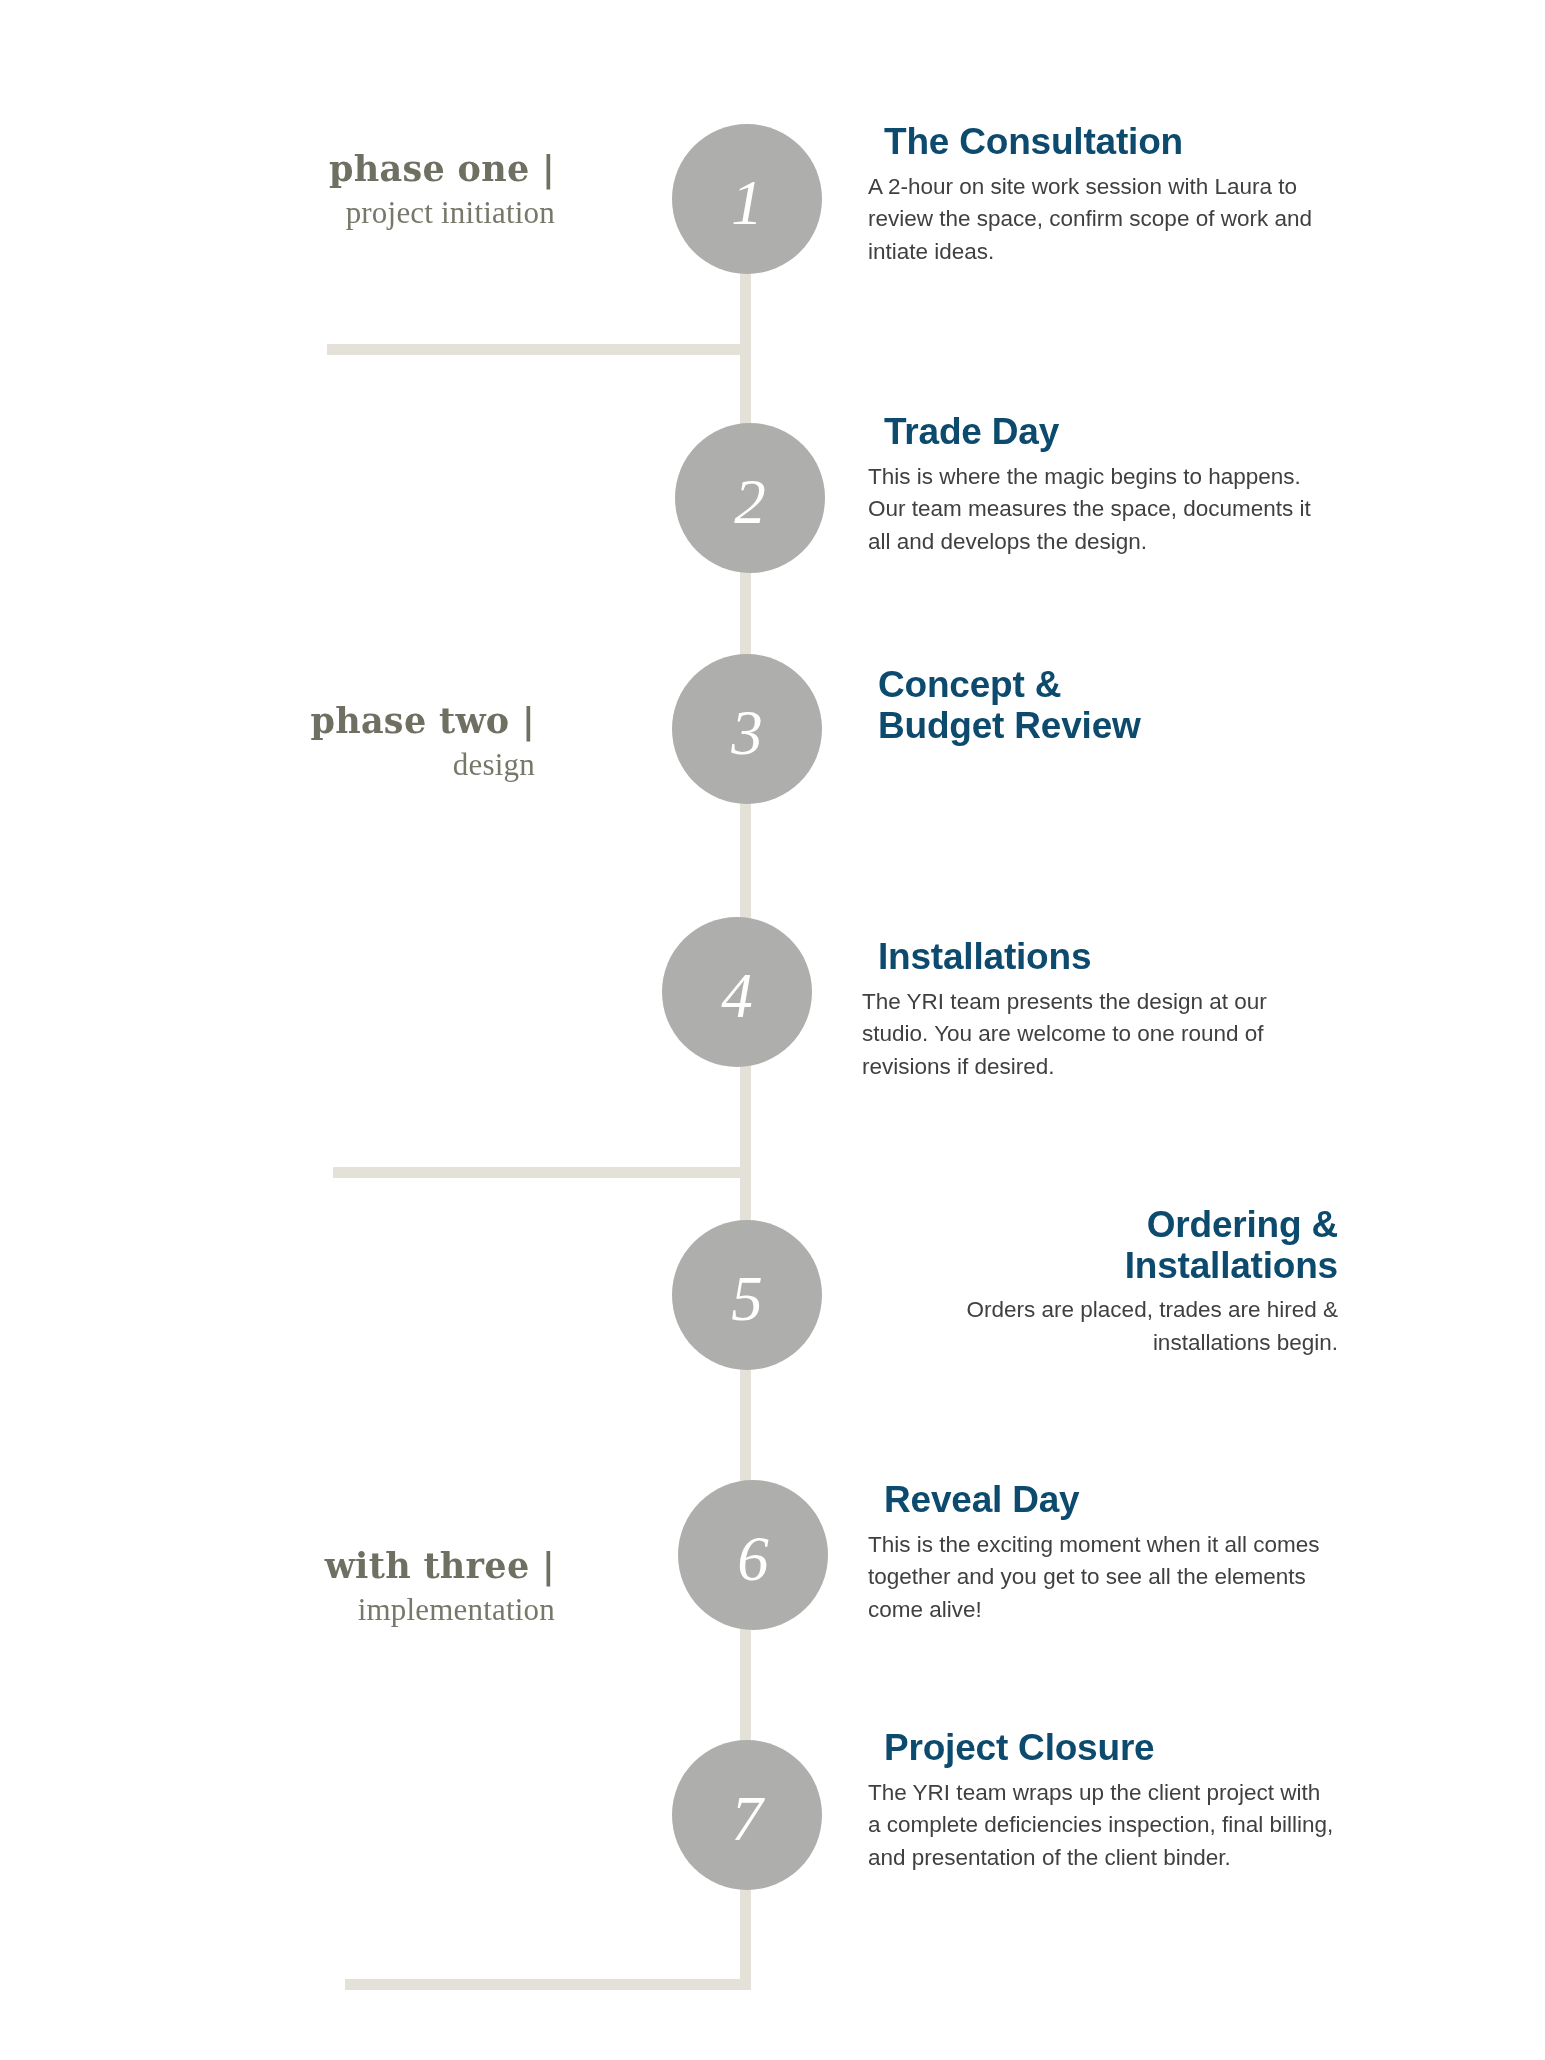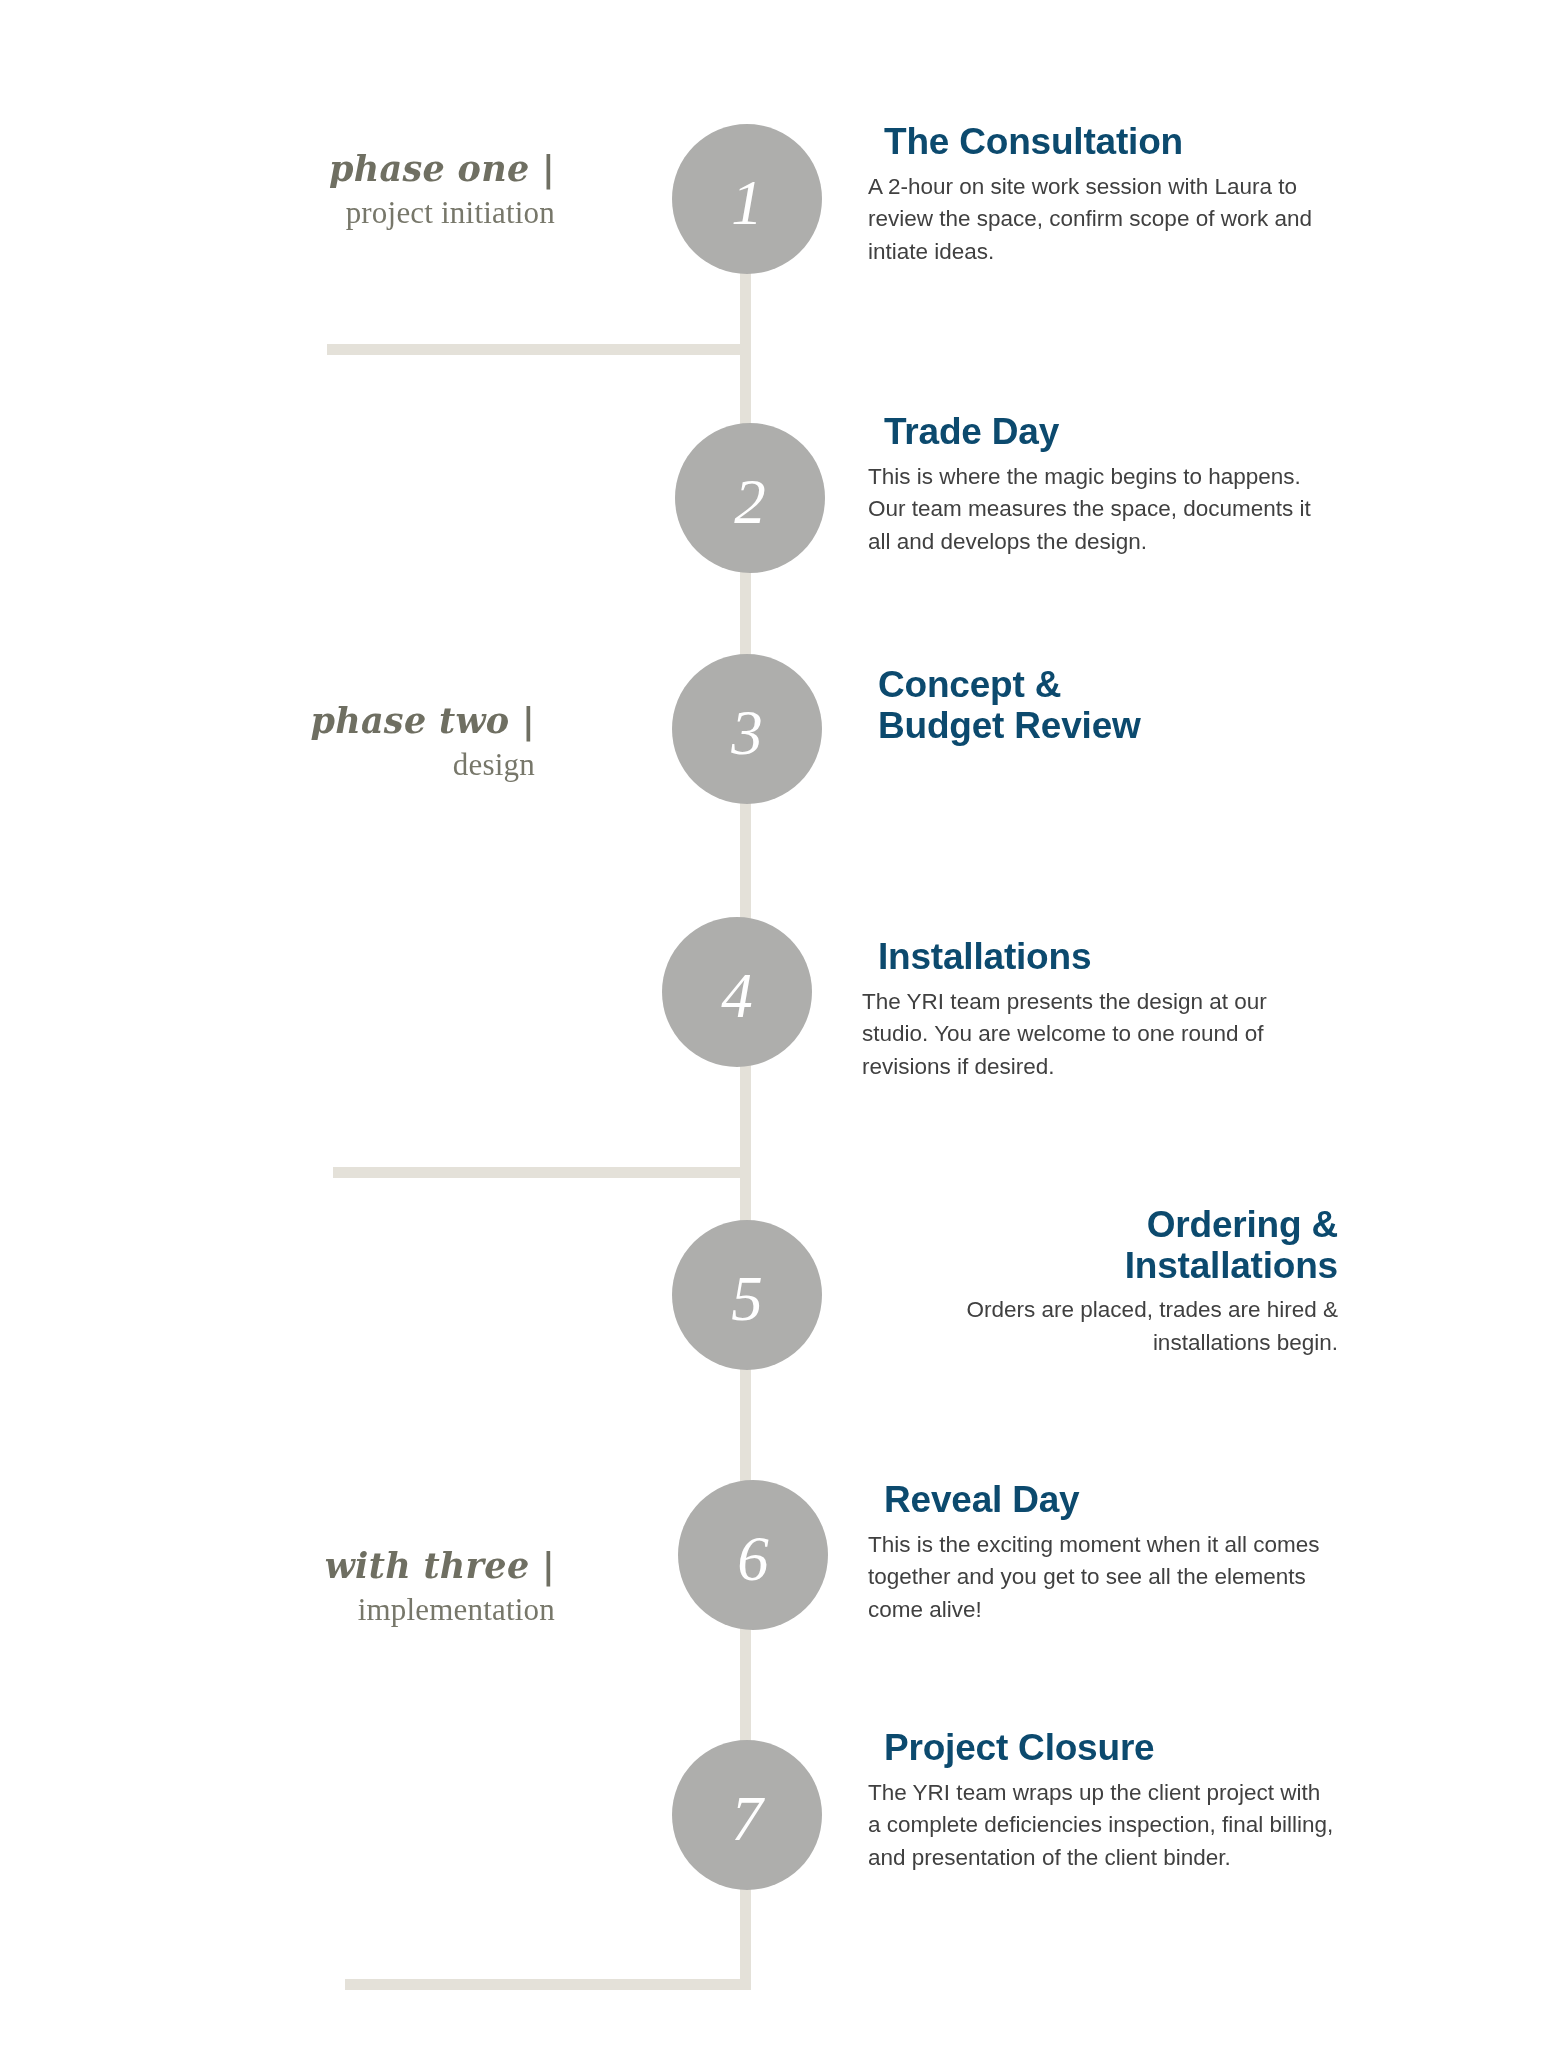--- a/index.html
+++ b/index.html
@@ -52,21 +52,20 @@
     text-align: right;
     color: #6f6f62;
     line-height: 1.18;
   }
   .phase-label .phase-name {
     display: block;
     font-family: "DejaVu Serif", serif;
     font-weight: 700;
     font-size: 35px;
     letter-spacing: 0.3px;
-    font-style: italic;
   }
   .phase-label .phase-sub {
     display: block;
     font-family: "Liberation Serif", serif;
     font-weight: 400;
     font-size: 31px;
     color: #77776a;
     margin-top: 6px;
     letter-spacing: 0.2px;
   }

